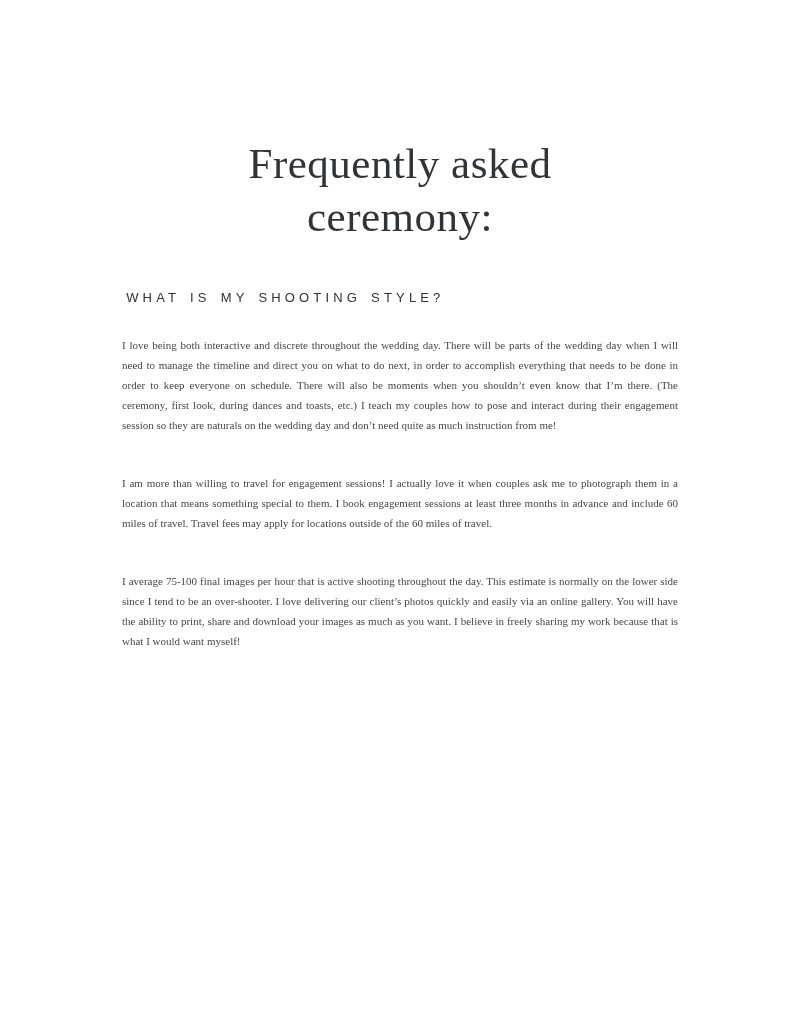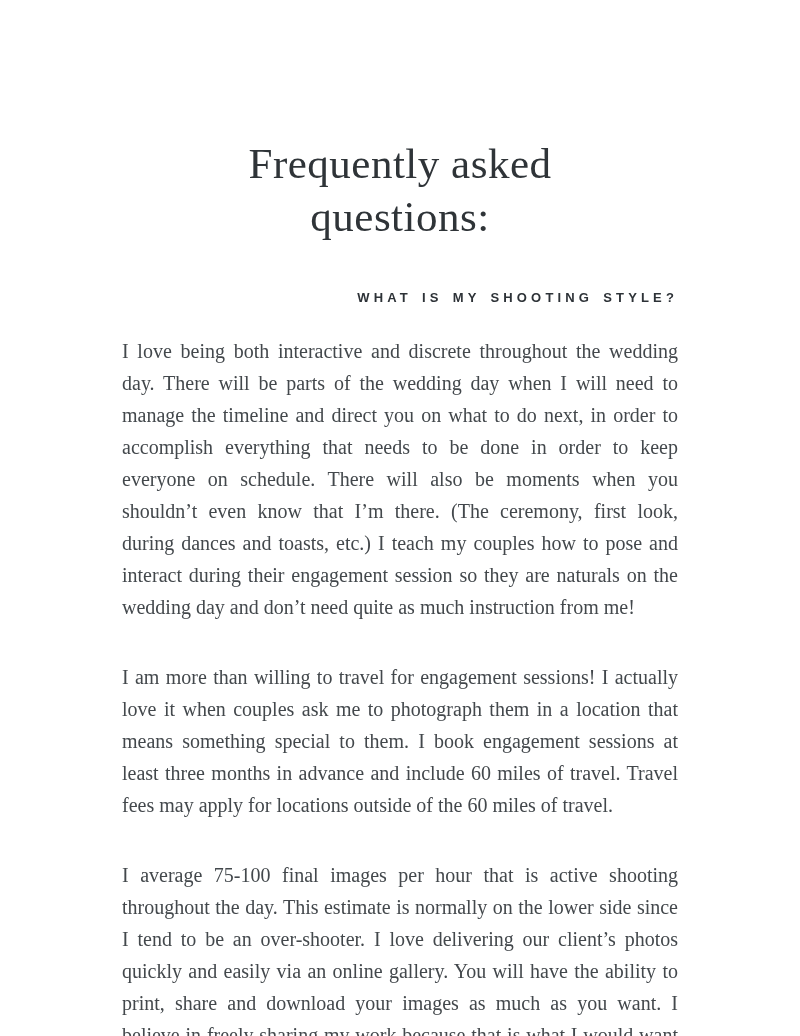--- a/index.html
+++ b/index.html
@@ -30,46 +30,46 @@
     margin: 0 0 46px 0;
   }
   .page-title .title-line {
     display: block;
   }
   .faq-section {
     margin: 0;
   }
   .section-heading {
     font-family: "Liberation Sans", sans-serif;
-    font-weight: 700;
+    font-weight: 400;
     font-size: 13px;
     letter-spacing: 0.32em;
     word-spacing: 0.18em;
     color: #2d3237;
-    text-align: right;
+    text-align: left;
     margin: 0 0 30px 0;
     text-indent: 0.32em; 
   }
   .section-paragraph {
     font-family: "Liberation Serif", "DejaVu Serif", serif;
-    font-size: 20px;
-    line-height: 32px;
+    font-size: 11px;
+    line-height: 20px;
     color: #43484c;
     text-align: justify;
     margin: 0 0 38px 0;
   }
 </style>
 </head>
 <body>
 
 <main class="page">
 
   <h1 class="page-title">
     <span class="title-line">Frequently asked</span>
-    <span class="title-line">questions:</span>
+    <span class="title-line">ceremony:</span>
   </h1>
 
   <section class="faq-section">
     <h2 class="section-heading">WHAT IS MY SHOOTING STYLE?</h2>
     <p class="section-paragraph">I love being both interactive and discrete throughout the wedding day. There will be parts of the wedding day when I will need to manage the timeline and direct you on what to do next, in order to accomplish everything that needs to be done in order to keep everyone on schedule. There will also be moments when you shouldn’t even know that I’m there. (The ceremony, first look, during dances and toasts, etc.) I  teach my couples how to pose and interact during their engagement session so they are naturals on the wedding day and don’t need quite as much instruction from me!</p>
   </section>
 
   <section class="faq-section">
     <p class="section-paragraph">I am more than willing to travel for engagement sessions! I actually love it when couples ask me to photograph them in a location that means something special to them. I book engagement sessions at least three months in advance and include 60 miles of travel. Travel fees may apply for locations outside of the 60 miles of travel.</p>
   </section>

